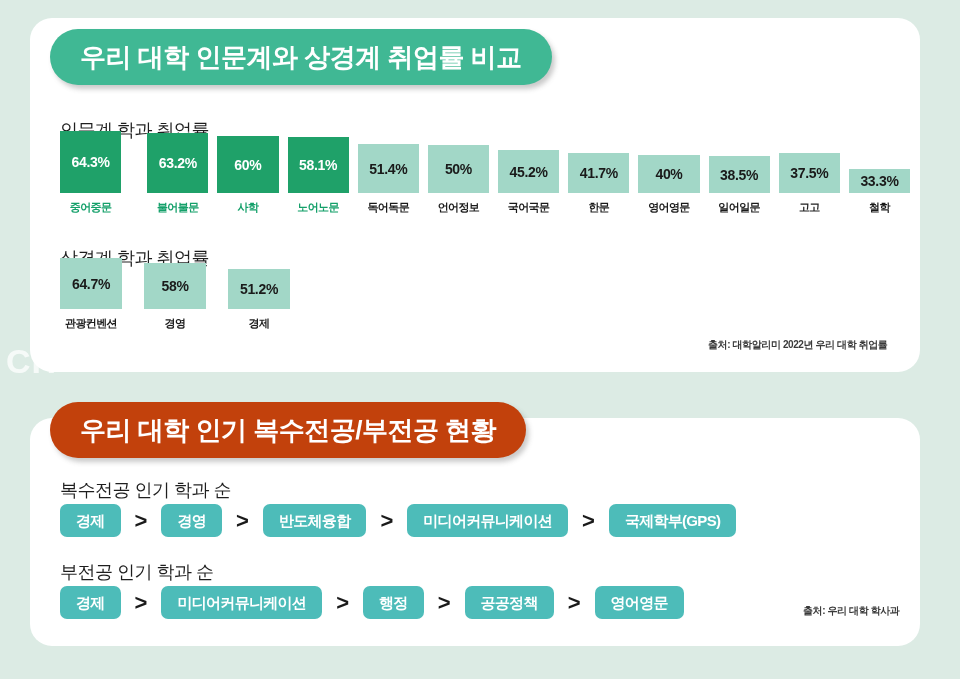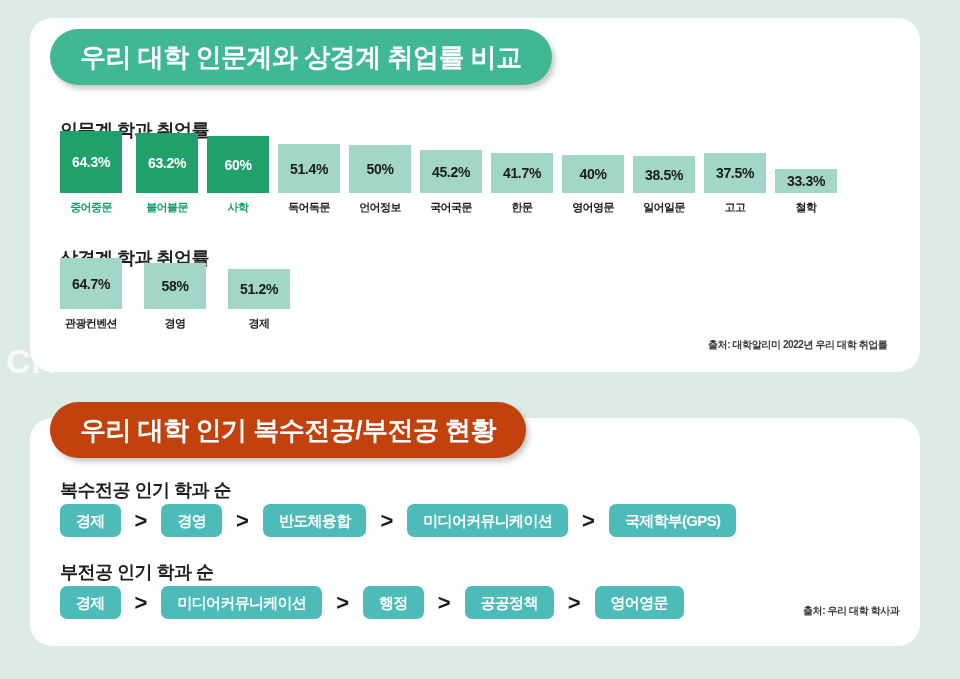--- a/index.html
+++ b/index.html
@@ -58,21 +58,21 @@
     letter-spacing: -0.5px;
     white-space: nowrap;
   }
   .pill-1 { top: 29px; background: #40b894; }
   .pill-2 { top: 402px; background: #c2410c; }
 
   .section-title {
     position: absolute;
     left: 60px;
     font-size: 18px;
-    font-weight: 700;
+    font-weight: 400;
     color: #1e1e1e;
     letter-spacing: -0.5px;
     z-index: 4;
   }
 
   
   .chart {
     position: absolute;
     display: flex;
     align-items: flex-end;
@@ -155,37 +155,43 @@
 
 <div class="card card-1"></div>
 
 <div class="pill-header pill-1">
   <span>우리 대학 인문계와 상경계 취업률 비교</span>
 </div>
 
 <div class="section-title" style="top:118px;">인문계 학과 취업률</div>
 
 <div class="chart" id="chart-humanities" style="left:60px; top:148px; width:850px; height:67px;">
-    <div class="bar-col" style="width: 62px; margin-right: 14px;">
+    <div class="bar-col" style="width: 62px; margin-right: 26px;">
       <div class="bar bar-dark" style="height: 62px;">
         <span class="bar-value val-on-dark">64.3%</span>
       </div>
       <div class="bar-label lab-green">중어중문</div>
     </div>
     <div class="bar-col" style="width: 62px; margin-right: 9px;">
       <div class="bar bar-dark" style="height: 60px;">
         <span class="bar-value val-on-dark">63.2%</span>
       </div>
       <div class="bar-label lab-green">불어불문</div>
     </div>
     <div class="bar-col" style="width: 62px; margin-right: 9px;">
       <div class="bar bar-dark" style="height: 57px;">
         <span class="bar-value val-on-dark">60%</span>
       </div>
       <div class="bar-label lab-green">사학</div>
+    </div>
+    <div class="bar-col" style="width: 62px; margin-right: 9px;">
+      <div class="bar bar-dark" style="height: 56px;">
+        <span class="bar-value val-on-dark">58.1%</span>
+      </div>
+      <div class="bar-label lab-green">노어노문</div>
     </div>
     <div class="bar-col" style="width: 62px; margin-right: 9px;">
       <div class="bar bar-light" style="height: 49px;">
         <span class="bar-value val-on-light">51.4%</span>
       </div>
       <div class="bar-label lab-dark">독어독문</div>
     </div>
     <div class="bar-col" style="width: 62px; margin-right: 9px;">
       <div class="bar bar-light" style="height: 48px;">
         <span class="bar-value val-on-light">50%</span>

